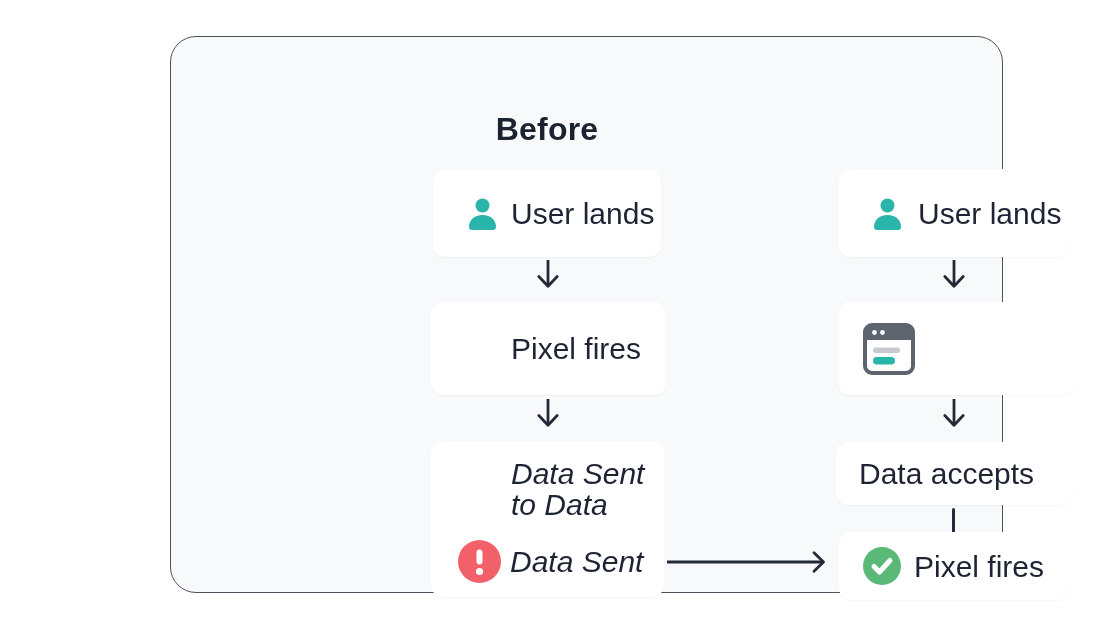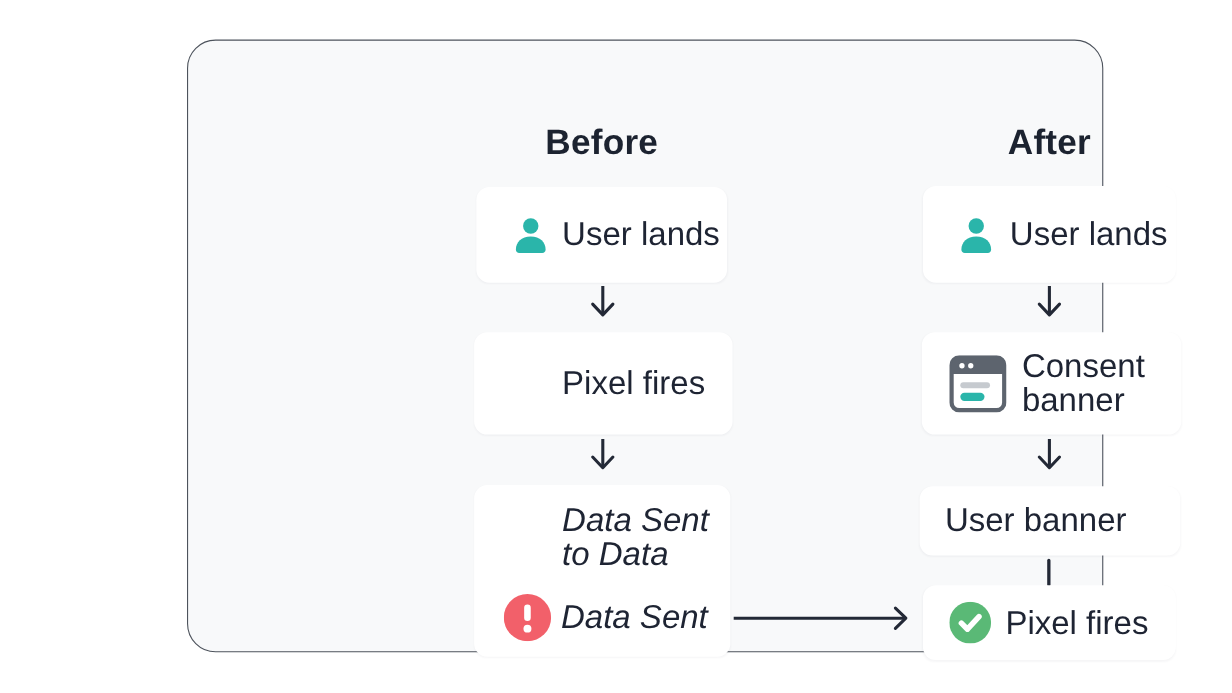--- a/index.html
+++ b/index.html
@@ -96,21 +96,20 @@
     border-radius: 1.5px;
   }
 </style>
 </head>
 <body>
 
 <div class="canvas">
   <div class="card">
 
     <h2 class="col-title title-before">Before</h2>
-    <h2 class="col-title title-after">After</h2>
 
     <div class="box box-b1">
       <svg class="icon" width="33" height="33" viewBox="0 0 33 33">
         <circle cx="16.5" cy="8.5" r="7" fill="#2ab5aa"></circle>
         <path d="M16.5,18 C8,18 3,23.5 3,29.5 L3,30 C3,31.7 4.3,33 6,33 L27,33 C28.7,33 30,31.7 30,30 L30,29.5 C30,23.5 25,18 16.5,18 Z" fill="#2ab5aa"></path>
       </svg>
       <span>User lands</span>
     </div>
 
     <svg class="arrow-down ad-b1" viewBox="0 0 26 38">
@@ -159,33 +158,29 @@
 
     <div class="box box-a2">
       <svg class="icon" width="52" height="52" viewBox="0 0 52 52">
         <rect x="2" y="2" width="48" height="48" rx="7" fill="#ffffff" stroke="#5d646e" stroke-width="4"></rect>
         <path d="M2,9 A7,7 0 0 1 9,2 L43,2 A7,7 0 0 1 50,9 L50,17 L2,17 Z" fill="#5d646e"></path>
         <circle cx="11.5" cy="9.5" r="2.4" fill="#ffffff"></circle>
         <circle cx="19.5" cy="9.5" r="2.4" fill="#ffffff"></circle>
         <rect x="10" y="24.5" width="27" height="5.5" rx="2.75" fill="#c6cacf"></rect>
         <rect x="10" y="34" width="22" height="7.5" rx="3.75" fill="#2ab5aa"></rect>
       </svg>
-      <span class="lines">
-        <span>Consent</span>
-        <span>banner</span>
-      </span>
     </div>
 
     <svg class="arrow-down ad-a2" viewBox="0 0 26 38">
       <line x1="13" y1="1" x2="13" y2="27" stroke="#232936" stroke-width="2.8"></line>
       <path d="M3.8,17.5 L13,27.2 L22.2,17.5" fill="none" stroke="#232936" stroke-width="2.8" stroke-linecap="round" stroke-linejoin="round"></path>
     </svg>
 
     <div class="box box-a3">
-      <span>User banner</span>
+      <span>Data accepts</span>
     </div>
 
     <div class="connector"></div>
 
     <div class="box box-a4">
       <svg class="icon" width="38" height="38" viewBox="0 0 38 38">
         <circle cx="19" cy="19" r="19" fill="#5ab976"></circle>
         <path d="M11,19.5 L16.5,25 L27,13.5" fill="none" stroke="#ffffff" stroke-width="5" stroke-linecap="round" stroke-linejoin="round"></path>
       </svg>
       <span>Pixel fires</span>

